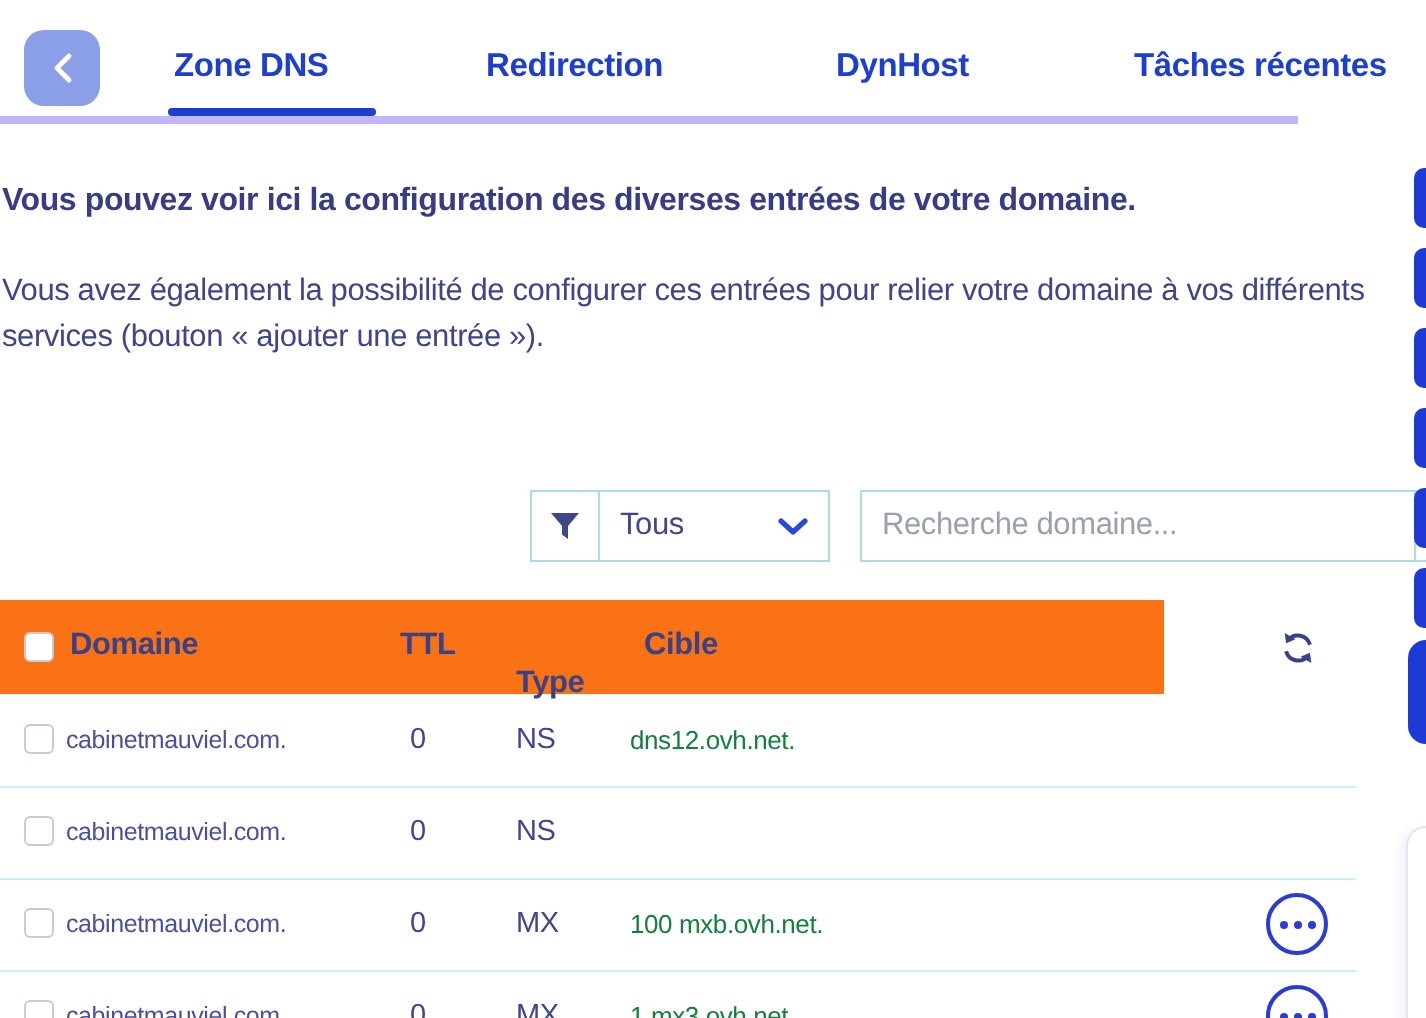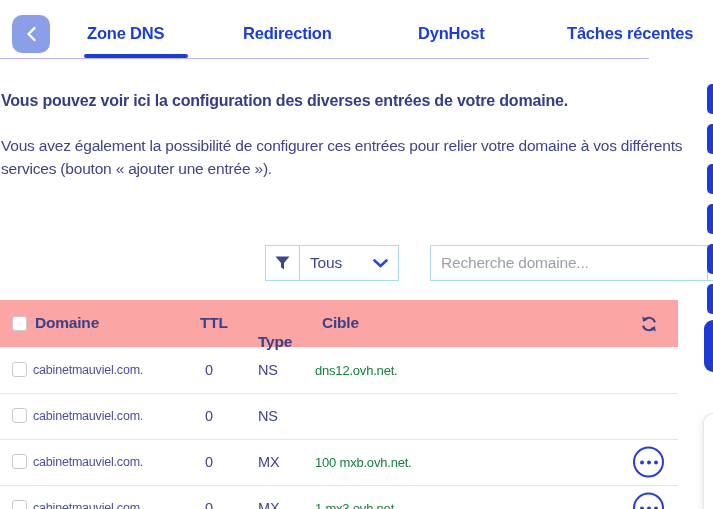--- a/index.html
+++ b/index.html
@@ -1,55 +1,55 @@
 <!DOCTYPE html>
 <html><head>
 <meta charset="utf-8">
 <style>
   html,body{margin:0;padding:0;}
   body{width:713px;height:509px;overflow:hidden;background:#ffffff;
        font-family:"Liberation Sans",sans-serif;letter-spacing:-0.2px;}
   .page{position:relative;width:713px;height:509px;overflow:hidden;}
 
   
-  .tabbar{position:absolute;left:0;top:0;width:649px;height:58px;border-bottom:1px solid #c4b5fd;}
+  .tabbar{position:absolute;left:0;top:0;width:649px;height:58px;border-bottom:4px solid #c4b5fd;}
   .back-btn{position:absolute;left:12px;top:15px;width:38px;height:38px;border:none;
             background:#8b9fe9;border-radius:10px;display:flex;align-items:center;
             justify-content:center;cursor:pointer;padding:0;}
   .tab{position:absolute;top:24px;font-size:16.5px;font-weight:700;color:#1c3ed3;
        cursor:pointer;white-space:nowrap;}
   .tab-0{left:87px;} .tab-1{left:243px;} .tab-2{left:418px;} .tab-3{left:567px;}
   .active-underline{position:absolute;left:84px;top:54px;width:104px;height:4px;
                     background:#1c3ed3;border-radius:2px;}
 
   
   .intro-heading{position:absolute;left:1px;top:90px;width:695px;margin:0;
                  font-size:16px;font-weight:700;color:#363d85;line-height:22px;}
   .intro-body{position:absolute;left:1px;top:134px;width:697px;margin:0;
               font-size:15.5px;font-weight:400;color:#3e4589;line-height:23px;}
 
   
-  .filter-box{position:absolute;left:265px;top:245px;width:134px;height:36px;
+  .filter-box{position:absolute;left:265px;top:245px;width:150px;height:36px;
               border:1px solid #abdce9;background:#fff;display:flex;align-items:center;
               box-sizing:border-box;cursor:pointer;}
   .filter-icon-wrap{width:33px;display:flex;justify-content:center;align-items:center;}
   .vdiv{width:1px;height:34px;background:#abdce9;}
   .filter-value{font-size:15.5px;color:#3f468c;margin-left:10px;}
   .filter-chevron{margin-left:auto;margin-right:10px;display:flex;}
 
   .search-box{position:absolute;left:410px;top:245px;width:316px;height:36px;
               border:1px solid #abdce9;background:#22c55e;display:flex;box-sizing:border-box;margin-left:20px;}
   .search-input{flex:1;border:none;outline:none;padding:0 10px;font-size:15.5px;
                 color:#3f468c;font-family:"Liberation Sans",sans-serif;letter-spacing:-0.2px;}
   .search-input::placeholder{color:#9aa1ad;opacity:1;}
   .search-btn{width:38px;border:none;background:#fff;border-left:1px solid #abdce9;
               display:flex;align-items:center;justify-content:center;cursor:pointer;padding:0;}
 
   
-  .thead{position:absolute;left:0;top:300px;width:678px;height:47px;background:#fca5a5;}
+  .thead{position:absolute;left:0;top:300px;width:582px;height:47px;background:#f97316;}
   .th{position:absolute;top:14px;font-size:15.5px;font-weight:700;color:#3a4187;}
   .th-domaine{left:35px;} .th-ttl{left:200px;} .th-type{left:258px;margin-top:19px;} .th-cible{left:322px;}
   .checkbox{position:absolute;left:12px;width:15px;height:15px;background:#fff;
             border:1.5px solid #c6cbd4;border-radius:3px;box-sizing:border-box;cursor:pointer;}
   .thead .checkbox{top:16px;}
   .refresh-btn{position:absolute;left:638px;top:13px;width:22px;height:22px;border:none;
                background:transparent;padding:0;cursor:pointer;display:flex;
                align-items:center;justify-content:center;}
 
   .trow{position:absolute;left:0;width:678px;height:46px;border-bottom:1px solid #c8f0f8;}

